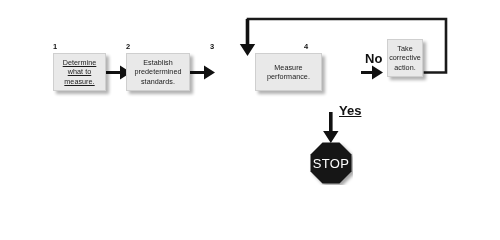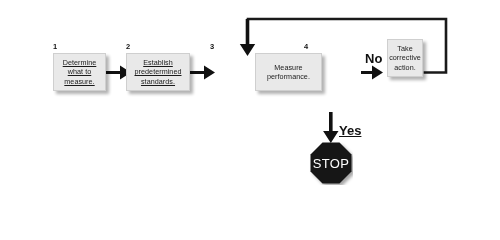--- a/index.html
+++ b/index.html
@@ -145,21 +145,21 @@
   </svg>
 
   <div class="step-number" style="left:53px; top:43px;">1</div>
   <div class="node-box" style="left:53px; top:53px; width:53px; height:38px;text-decoration:underline;">
     <span>Determine
 what to
 measure.</span>
   </div>
 
   <div class="step-number" style="left:126px; top:43px;">2</div>
-  <div class="node-box" style="left:126px; top:53px; width:64px; height:38px;text-decoration:underline;">
+  <div class="node-box" style="left:126px; top:53px; width:64px; height:38px;">
     <span>Establish
 predetermined
 standards.</span>
   </div>
 
   <div class="step-number" style="left:210px; top:43px;">3</div>
   <div class="node-box" style="left:210px; top:53px; width:67px; height:38px;margin-left:45px;">
     <span>Measure
 performance.</span>
   </div>
@@ -174,15 +174,15 @@
   </div>
 
   <div class="node-octagon-wrap" style="left:309px; top:141px; width:44px; height:44px;">
     <svg class="node-octagon-shape" viewBox="0 0 44 44">
       <polygon points="13.5,1.5 30.5,1.5 42.5,13.5 42.5,30.5 30.5,42.5 13.5,42.5 1.5,30.5 1.5,13.5" fill="#141414" filter="url(#soft-shadow)"></polygon>
     </svg>
     <div class="node-octagon-label">STOP</div>
   </div>
 
   <div class="edge-label" style="left:365px; top:52px;">No</div>
-  <div class="edge-label" style="left:339px; top:124px;text-decoration:underline;">Yes</div>
+  <div class="edge-label" style="left:339px; top:104px;text-decoration:underline;">Yes</div>
 
 </div>
 
 </body></html>

